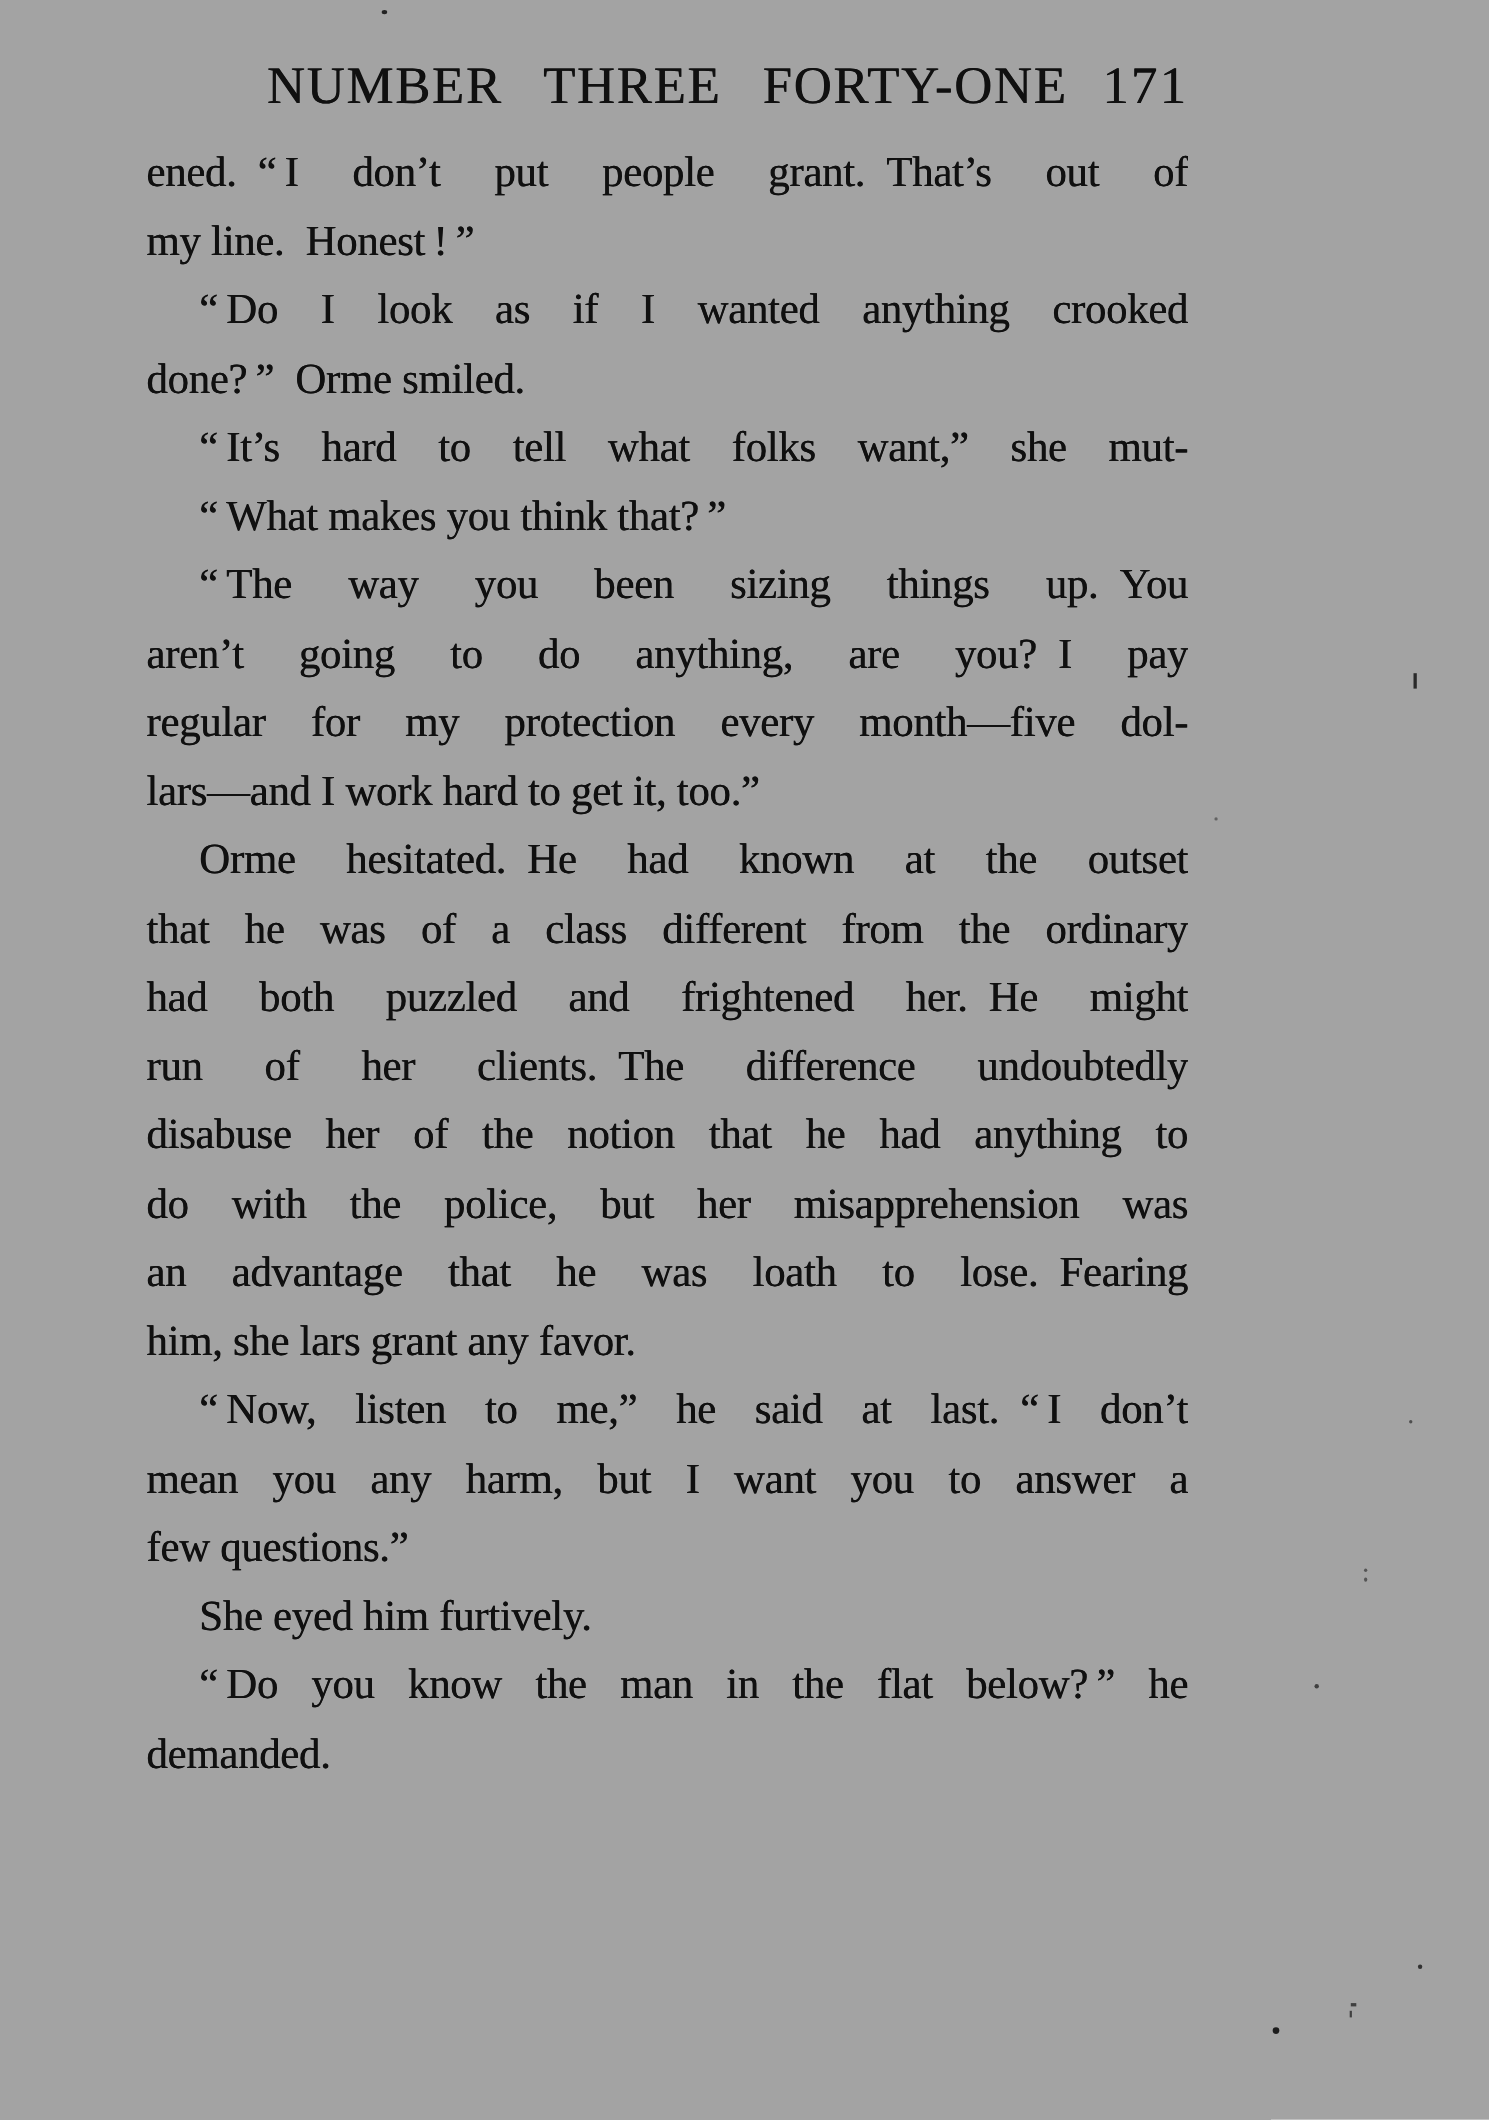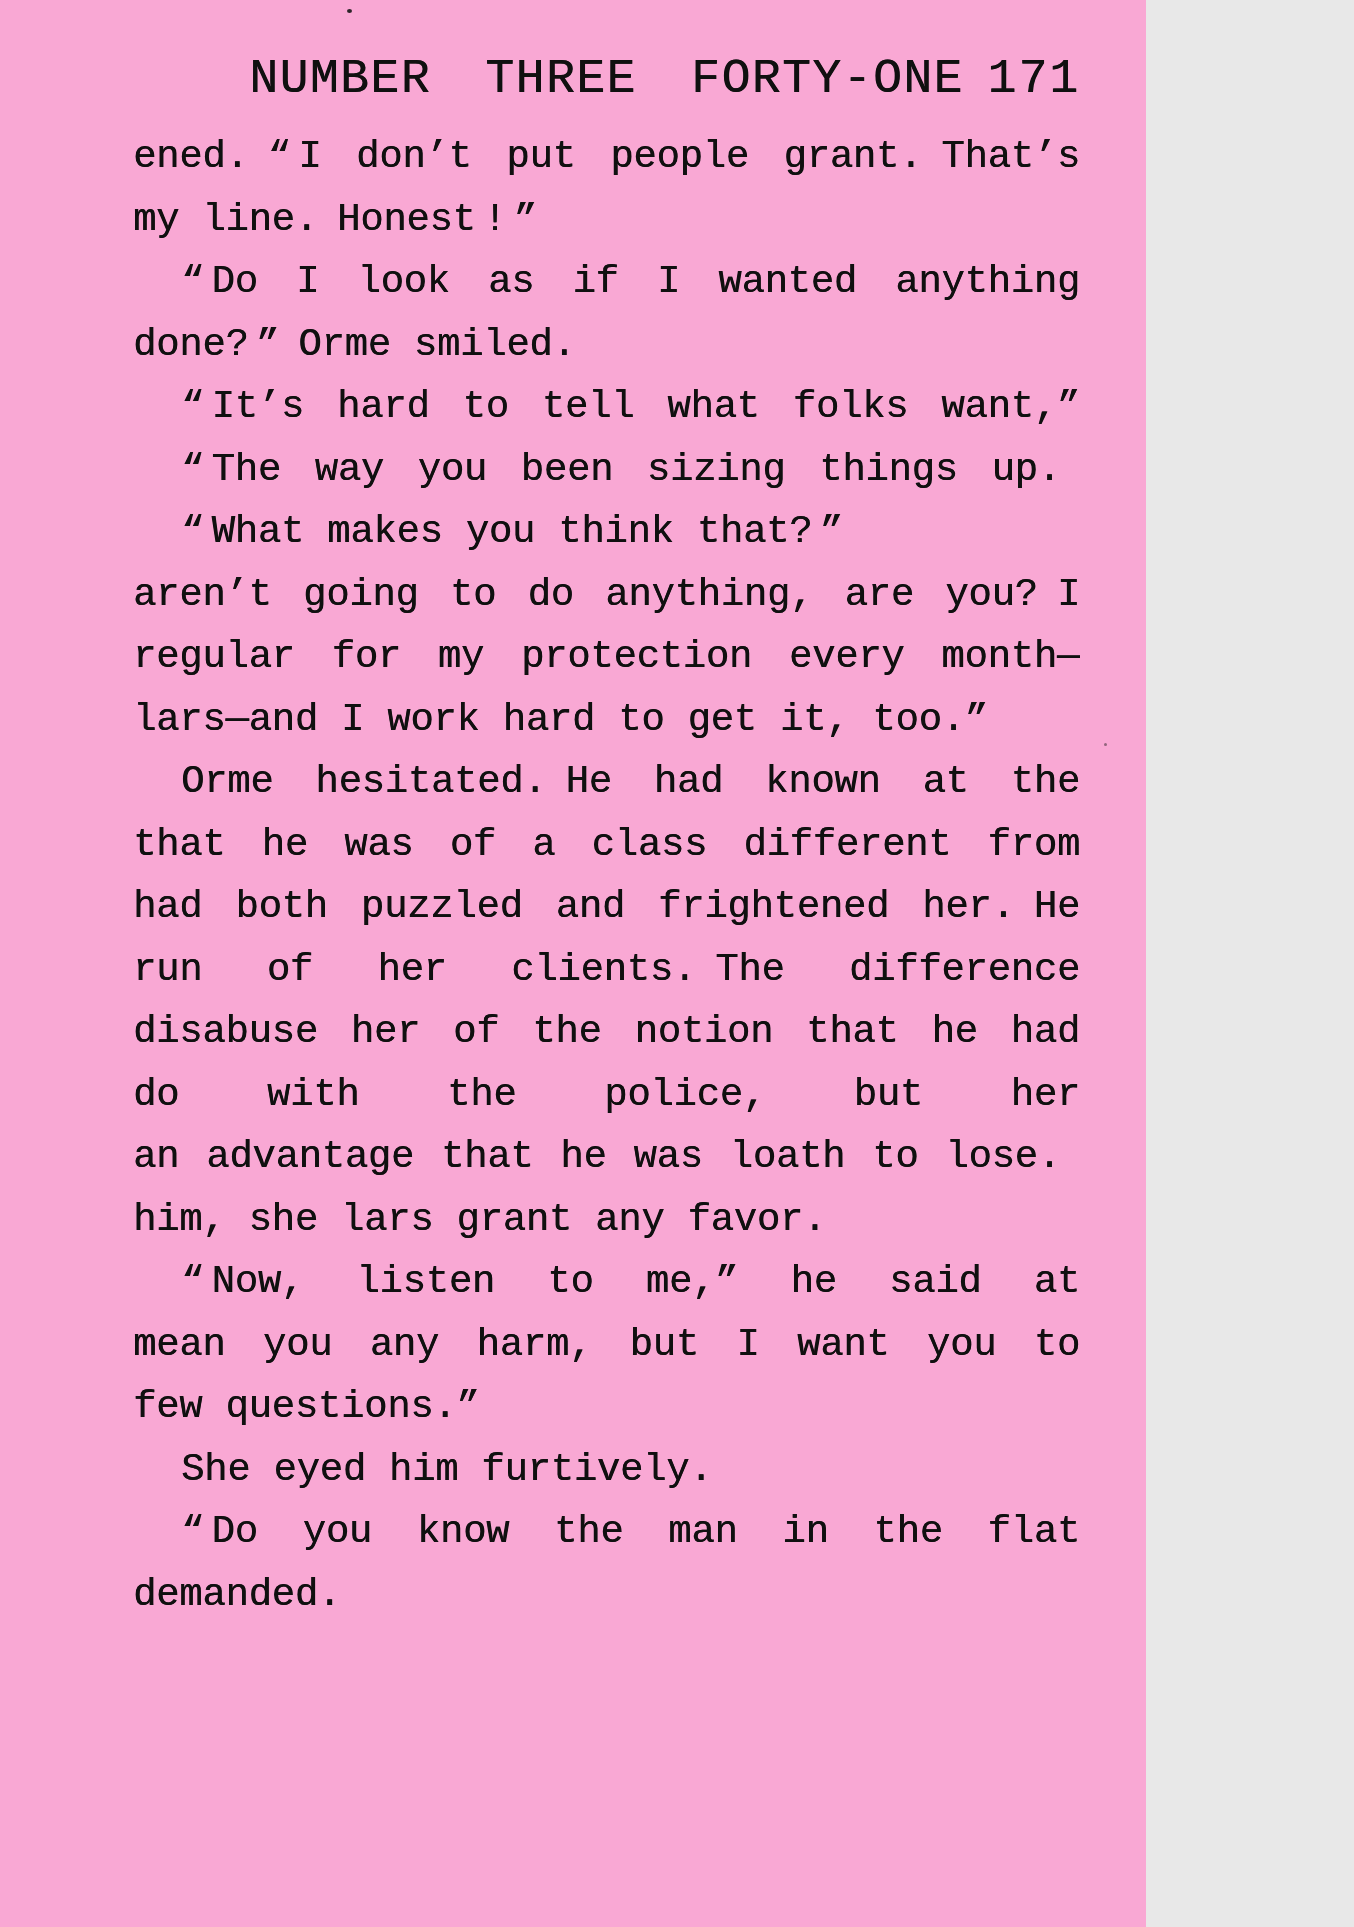--- a/index.html
+++ b/index.html
@@ -1,22 +1,22 @@
 <!DOCTYPE html>
 <html><head>
 <meta charset="utf-8">
 <style>
   html, body { margin: 0; padding: 0; background: #e8e8e8; }
   .page {
     position: relative;
-    width: 1146px;
+    width: 1354px;
     height: 1927px;
-    background: #f9a8d4;
+    background: #a3a3a3;
     color: #101010;
-    font-family: Liberation Mono, monospace;
+    font-family: Liberation Serif, serif;
     overflow: hidden;
   }
   .running-header {
     position: absolute;
     left: 133px;
     top: 50px;
     width: 947px;
     height: 58px;
     font-size: 48px;
     line-height: 58px;
@@ -70,22 +70,22 @@
     <span class="running-title">NUMBER THREE FORTY-ONE</span>
     <span class="page-number">171</span>
   </div>
 
   <div class="body-text" id="body-text">
       <div class="line j">ened. “ I don’t put people grant. That’s out of</div>
       <div class="line">my line. Honest ! ”</div>
       <div class="line j i">“ Do I look as if I wanted anything crooked</div>
       <div class="line">done? ” Orme smiled.</div>
       <div class="line j i">“ It’s hard to tell what folks want,” she mut-</div>
+      <div class="line i">“ What makes you think that? ”</div>
       <div class="line j i">“ The way you been sizing things up. You</div>
-      <div class="line i">“ What makes you think that? ”</div>
       <div class="line j">aren’t going to do anything, are you? I pay</div>
       <div class="line j">regular for my protection every month—five dol-</div>
       <div class="line">lars—and I work hard to get it, too.”</div>
       <div class="line j i">Orme hesitated. He had known at the outset</div>
       <div class="line j">that he was of a class different from the ordinary</div>
       <div class="line j">had both puzzled and frightened her. He might</div>
       <div class="line j">run of her clients. The difference undoubtedly</div>
       <div class="line j">disabuse her of the notion that he had anything to</div>
       <div class="line j">do with the police, but her misapprehension was</div>
       <div class="line j">an advantage that he was loath to lose. Fearing</div>

